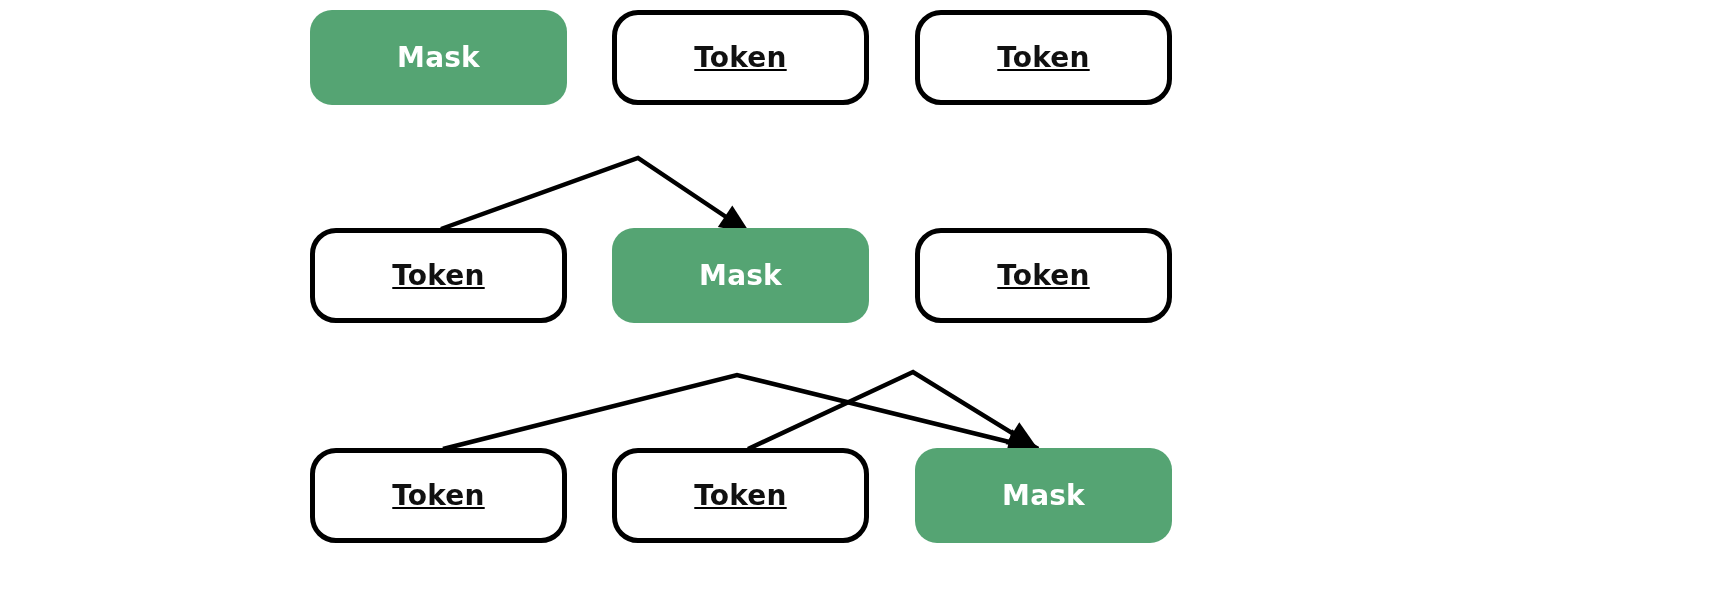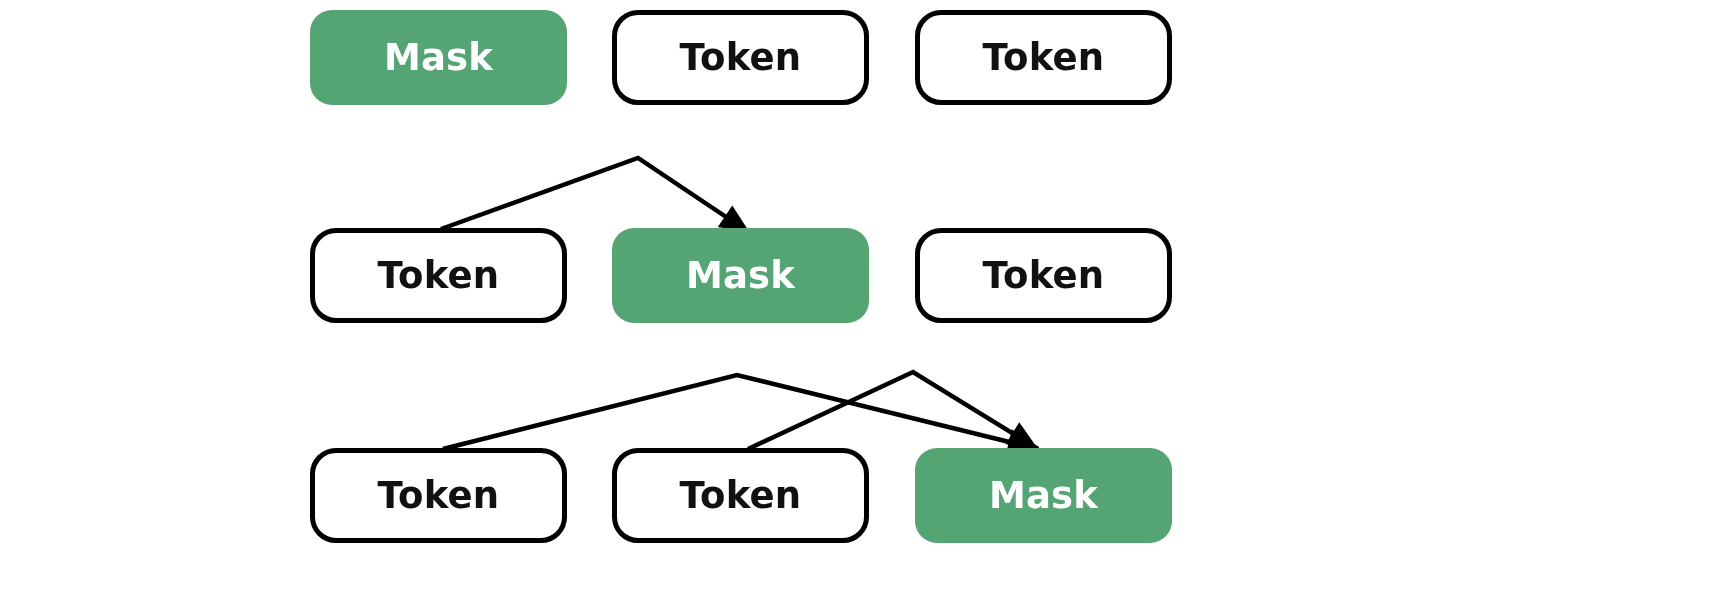--- a/index.html
+++ b/index.html
@@ -32,29 +32,30 @@
     box-sizing: border-box;
     display: flex;
     align-items: center;
     justify-content: center;
     z-index: 2;
     user-select: none;
   }
   .node-label {
     font-family: "DejaVu Sans", sans-serif;
     font-weight: bold;
-    font-size: 37px;
+    font-size: 28px;
     letter-spacing: 0.2px;
     line-height: 1;
     white-space: nowrap;
   }
   .node.token {
     background: #ffffff;
     border: 5px solid #000000;
     border-radius: 26px;
+    text-decoration: underline;
   }
   .node.token .node-label {
     color: #111111;
   }
   .node.mask {
     background: #55a473;
     border: none;
     border-radius: 22px;
   }
   .node.mask .node-label {

